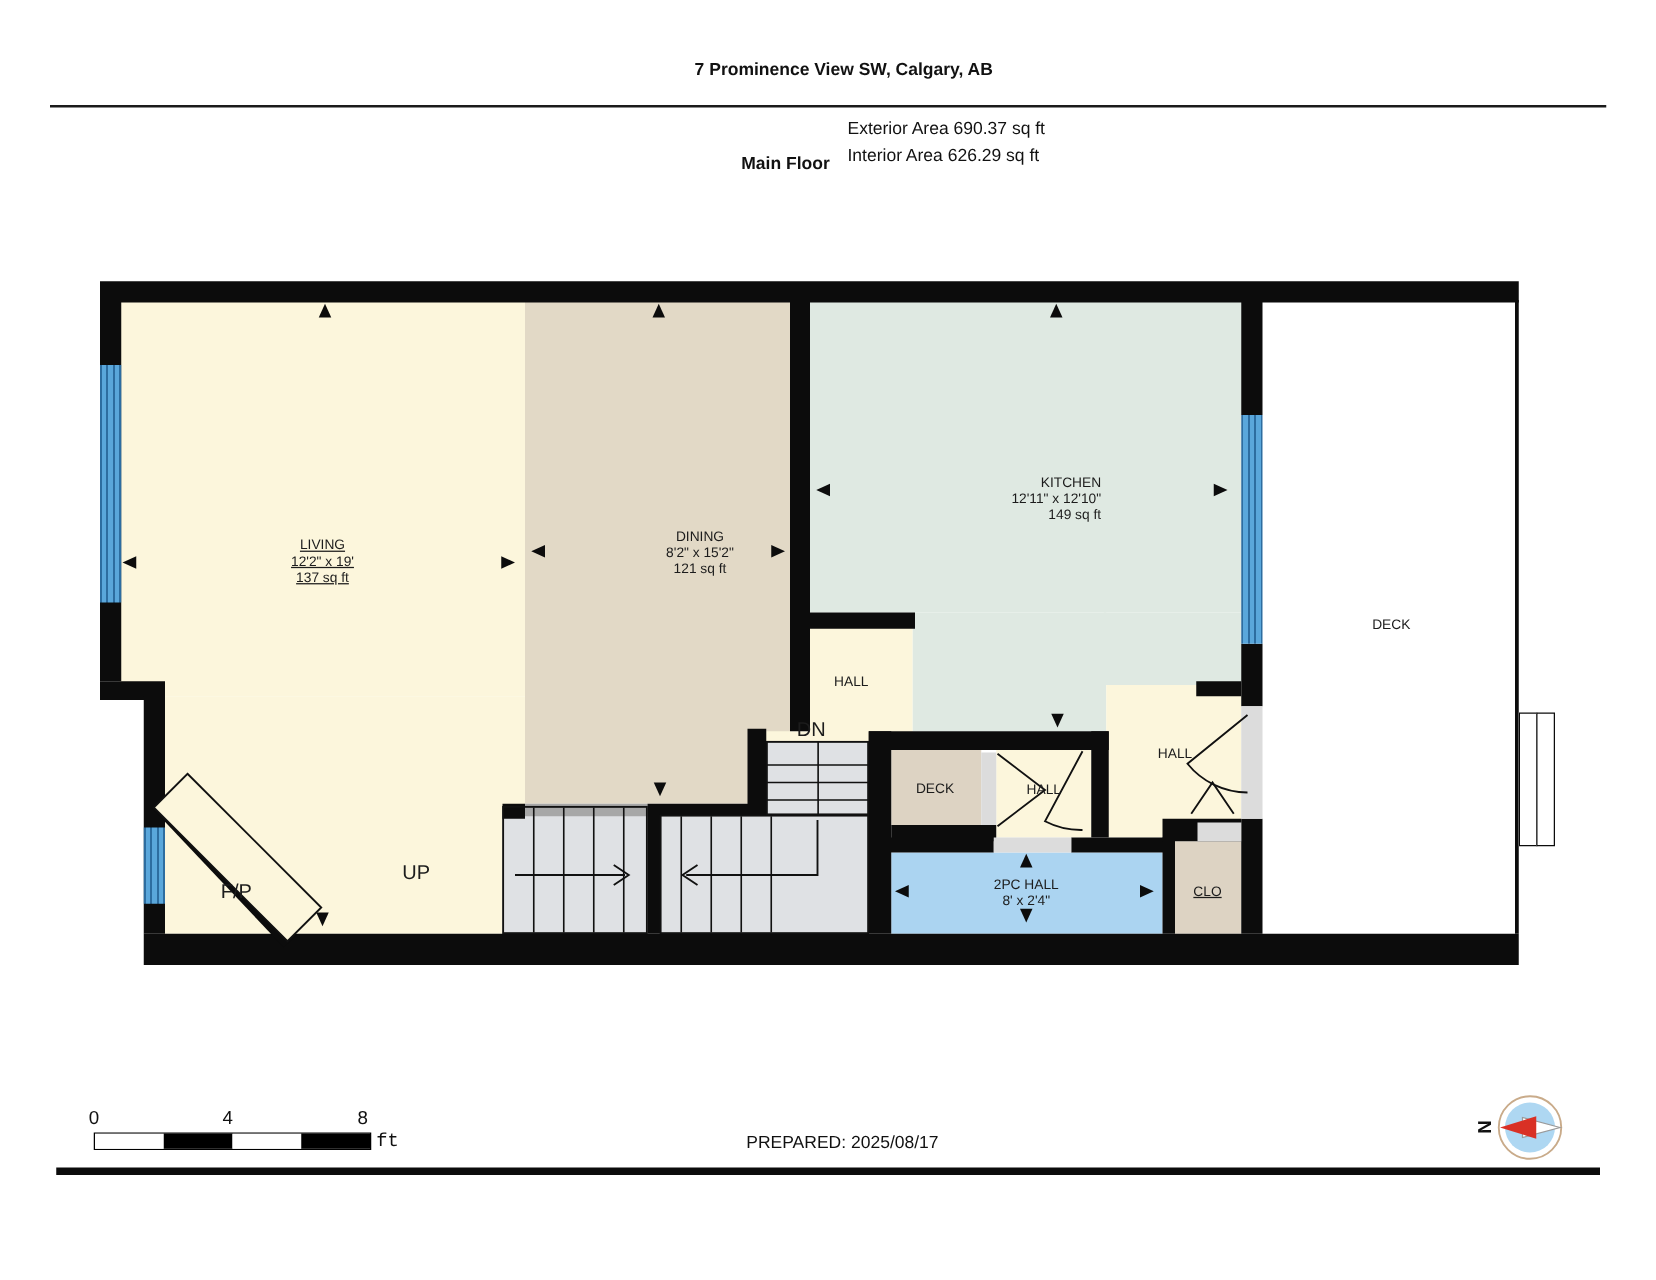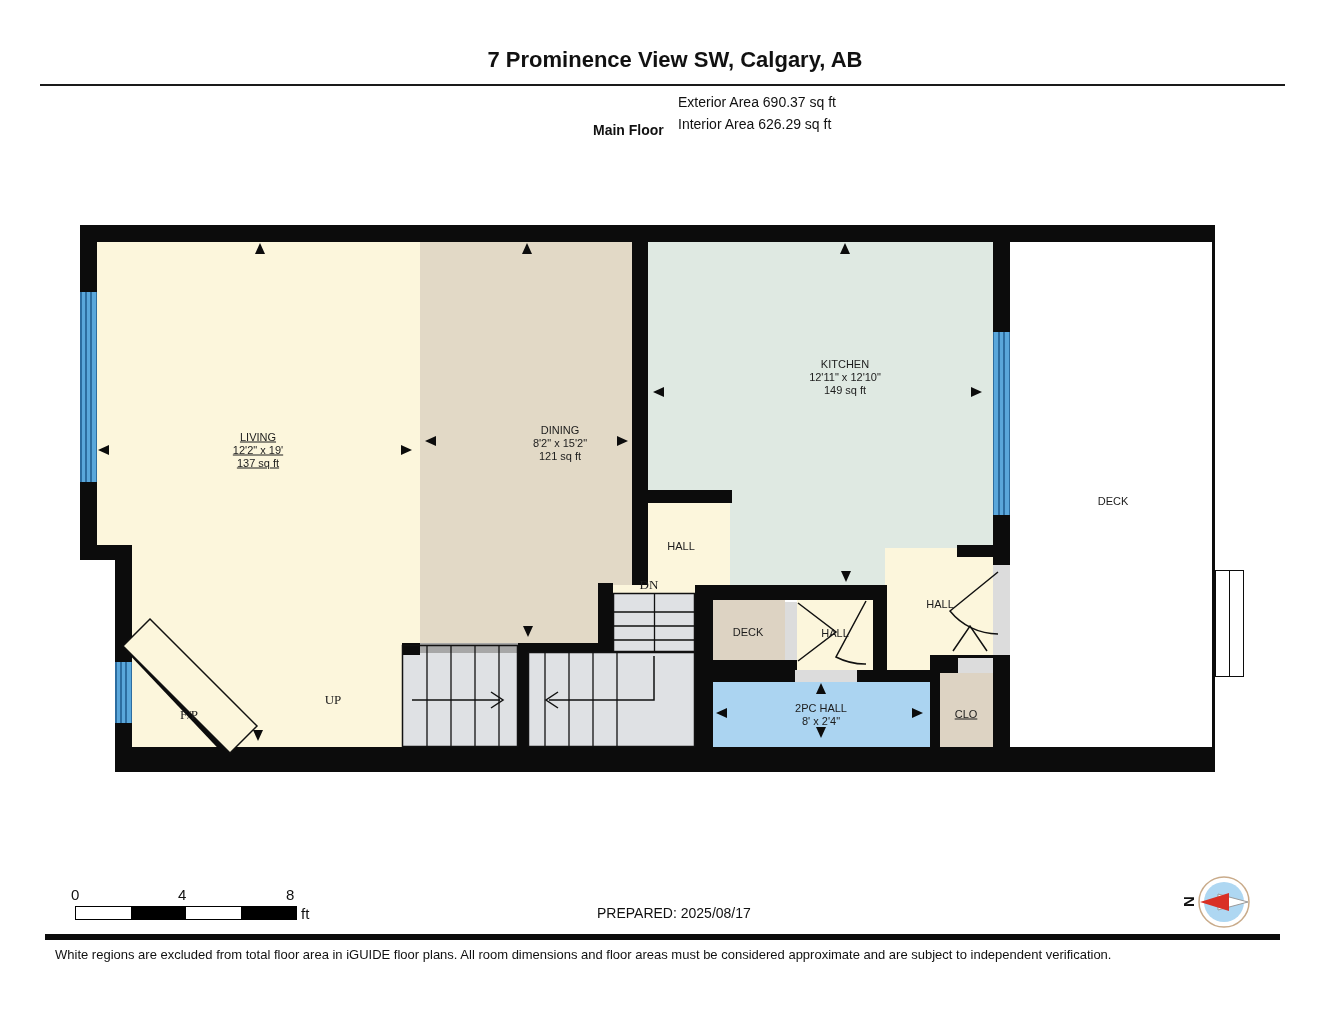--- a/index.html
+++ b/index.html
@@ -4,29 +4,29 @@
 <style>
   html,body{margin:0;padding:0;background:#fff;}
   #sheet{position:relative;width:1325px;height:1024px;background:#ffffff;
          font-family:"Liberation Sans",sans-serif;color:#111;overflow:hidden;}
   .abs{position:absolute;}
   .wall{position:absolute;background:#0c0c0c;}
   .fill{position:absolute;}
   .room-label{position:absolute;transform:translate(-50%,-50%);text-align:center;
               font-size:11px;line-height:13px;color:#1c1c1c;white-space:nowrap;}
   .room-label span{display:block;}
-  .tiny{font-size:13px;font-family:Liberation Serif, serif;}
+  .tiny{font-size:16px;}
   .win{position:absolute;background:repeating-linear-gradient(90deg,#2d6da0 0 1.5px,#5aa7db 1.5px 5.2px);}
   .tri{position:absolute;width:0;height:0;}
   .tri-up{border-left:5px solid transparent;border-right:5px solid transparent;border-bottom:11px solid #0c0c0c;}
   .tri-down{border-left:5px solid transparent;border-right:5px solid transparent;border-top:11px solid #0c0c0c;}
   .tri-left{border-top:5px solid transparent;border-bottom:5px solid transparent;border-right:11px solid #0c0c0c;}
   .tri-right{border-top:5px solid transparent;border-bottom:5px solid transparent;border-left:11px solid #0c0c0c;}
   .opening{position:absolute;background:#dcdcdc;}
-  #title{position:absolute;left:0;right:0;top:47px;text-align:center;font-size:22px;font-weight:bold;margin-left:25px;}
+  #title{position:absolute;left:0;right:0;top:47px;text-align:center;font-size:14px;font-weight:bold;margin-left:25px;}
   .hdr-label{position:absolute;font-size:14px;}
   #scalebar{position:absolute;left:75px;top:906px;width:220px;height:12px;border:1.5px solid #000;display:flex;}
   #scalebar div{flex:1;}
   .sb-tick{position:absolute;top:886px;font-size:15px;}
   #footer-bar{position:absolute;left:45px;top:934px;width:1235px;height:6px;background:#0c0c0c;}
   #disclaimer{position:absolute;left:55px;top:947px;font-size:13px;}
   #prepared{position:absolute;left:597px;top:905px;font-size:14px;}
   #north-label{position:absolute;left:1183px;top:893px;font-size:15px;font-weight:bold;transform:rotate(-90deg);}
   svg{position:absolute;left:0;top:0;}
 </style>
@@ -158,21 +158,21 @@
   <div class="room-label" style="left:258px;top:450px;text-decoration:underline;">
     <span>LIVING</span>
     <span>12'2" x 19'</span>
     <span>137 sq ft</span>
   </div>
   <div class="room-label" style="left:527px;top:443px;margin-left:33px;">
     <span>DINING</span>
     <span>8'2" x 15'2"</span>
     <span>121 sq ft</span>
   </div>
-  <div class="room-label" style="left:845px;top:377px;">
+  <div class="room-label" style="left:845px;top:400px;text-align:right;">
     <span>KITCHEN</span>
     <span>12'11" x 12'10"</span>
     <span>149 sq ft</span>
   </div>
   <div class="room-label" style="left:821px;top:715px;">
     <span>2PC HALL</span>
     <span>8' x 2'4"</span>
   </div>
   <div class="room-label" style="left:681px;top:546px;">HALL</div>
   <div class="room-label" style="left:835px;top:633px;">HALL</div>
@@ -186,28 +186,27 @@
 
   <div id="scalebar">
     <div style="background:#fff;"></div>
     <div style="background:#000;"></div>
     <div style="background:#fff;"></div>
     <div style="background:#000;"></div>
   </div>
   <div class="sb-tick" style="left:71px;">0</div>
   <div class="sb-tick" style="left:178px;">4</div>
   <div class="sb-tick" style="left:286px;">8</div>
-  <div class="sb-tick" style="left:301px;top:905px;">ft</div>
+  <div class="sb-tick" style="left:301px;top:905px;font-family:Liberation Mono, monospace;">ft</div>
 
   <div id="prepared">PREPARED: 2025/08/17</div>
 
   <svg width="60" height="60" style="left:1196px;top:874px;">
     <circle cx="28" cy="28" r="25" fill="#ffffff" stroke="#c9ab8a" stroke-width="1.5"></circle>
     <circle cx="28" cy="28" r="20" fill="#aed7f2"></circle>
     <polygon points="52,28 22,20 22,36" fill="#ffffff" stroke="#9a9a9a" stroke-width="1"></polygon>
     <polygon points="4,28 33,19 33,37" fill="#d93025"></polygon>
   </svg>
   <div id="north-label">N</div>
 
   <div id="footer-bar"></div>
-  <div id="disclaimer">White regions are excluded from total floor area in iGUIDE floor plans. All room dimensions and floor areas must be considered approximate and are subject to independent verification.</div>
 
 </div>
 
 </body></html>

